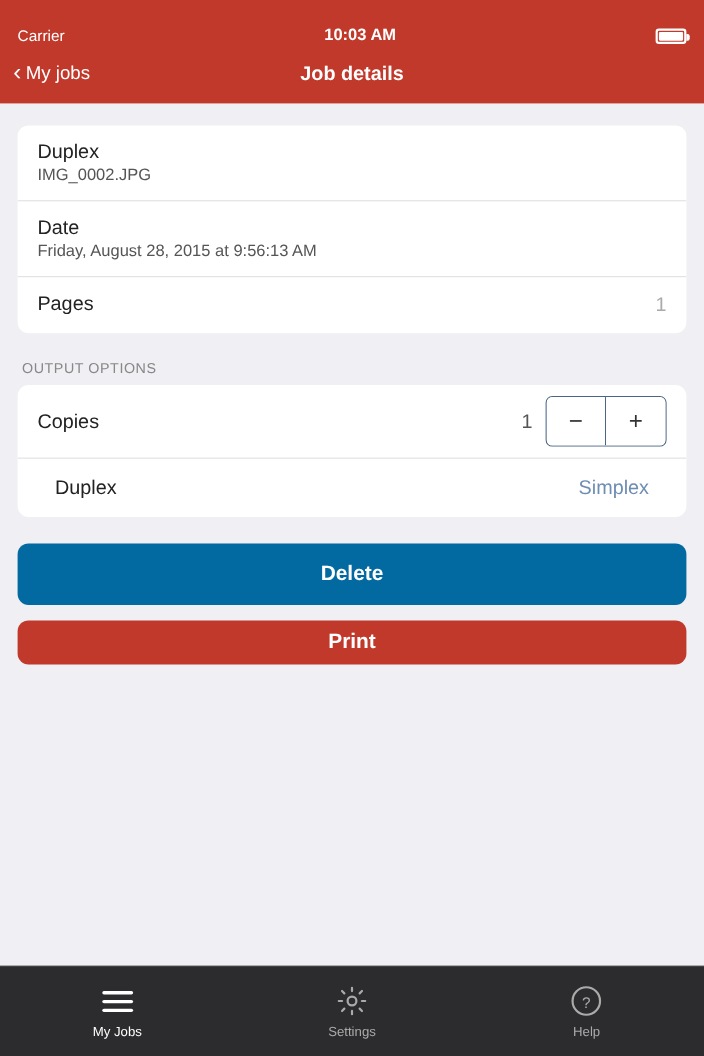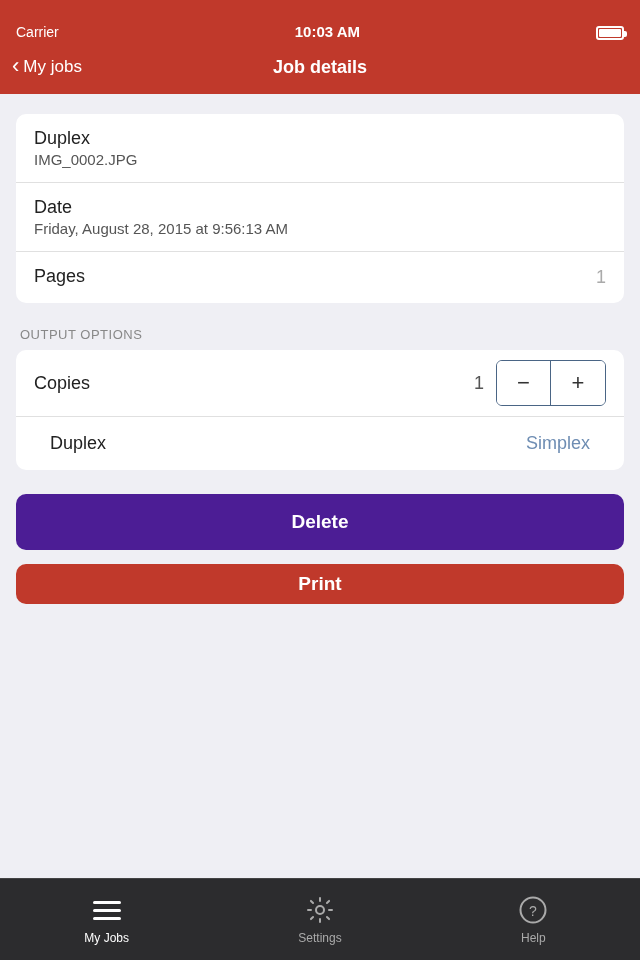--- a/index.html
+++ b/index.html
@@ -187,21 +187,21 @@
     }
     .duplex-value {
       font-size: 18px;
       color: #6e8db3;
     }
 
     
     .btn-delete {
       width: 100%;
       height: 56px;
-      background: #4c1d95;
+      background: #0369a1;
       border: none;
       border-radius: 10px;
       color: white;
       font-size: 19px;
       font-weight: 600;
       cursor: pointer;
       margin-bottom: 14px;
     }
 
     

